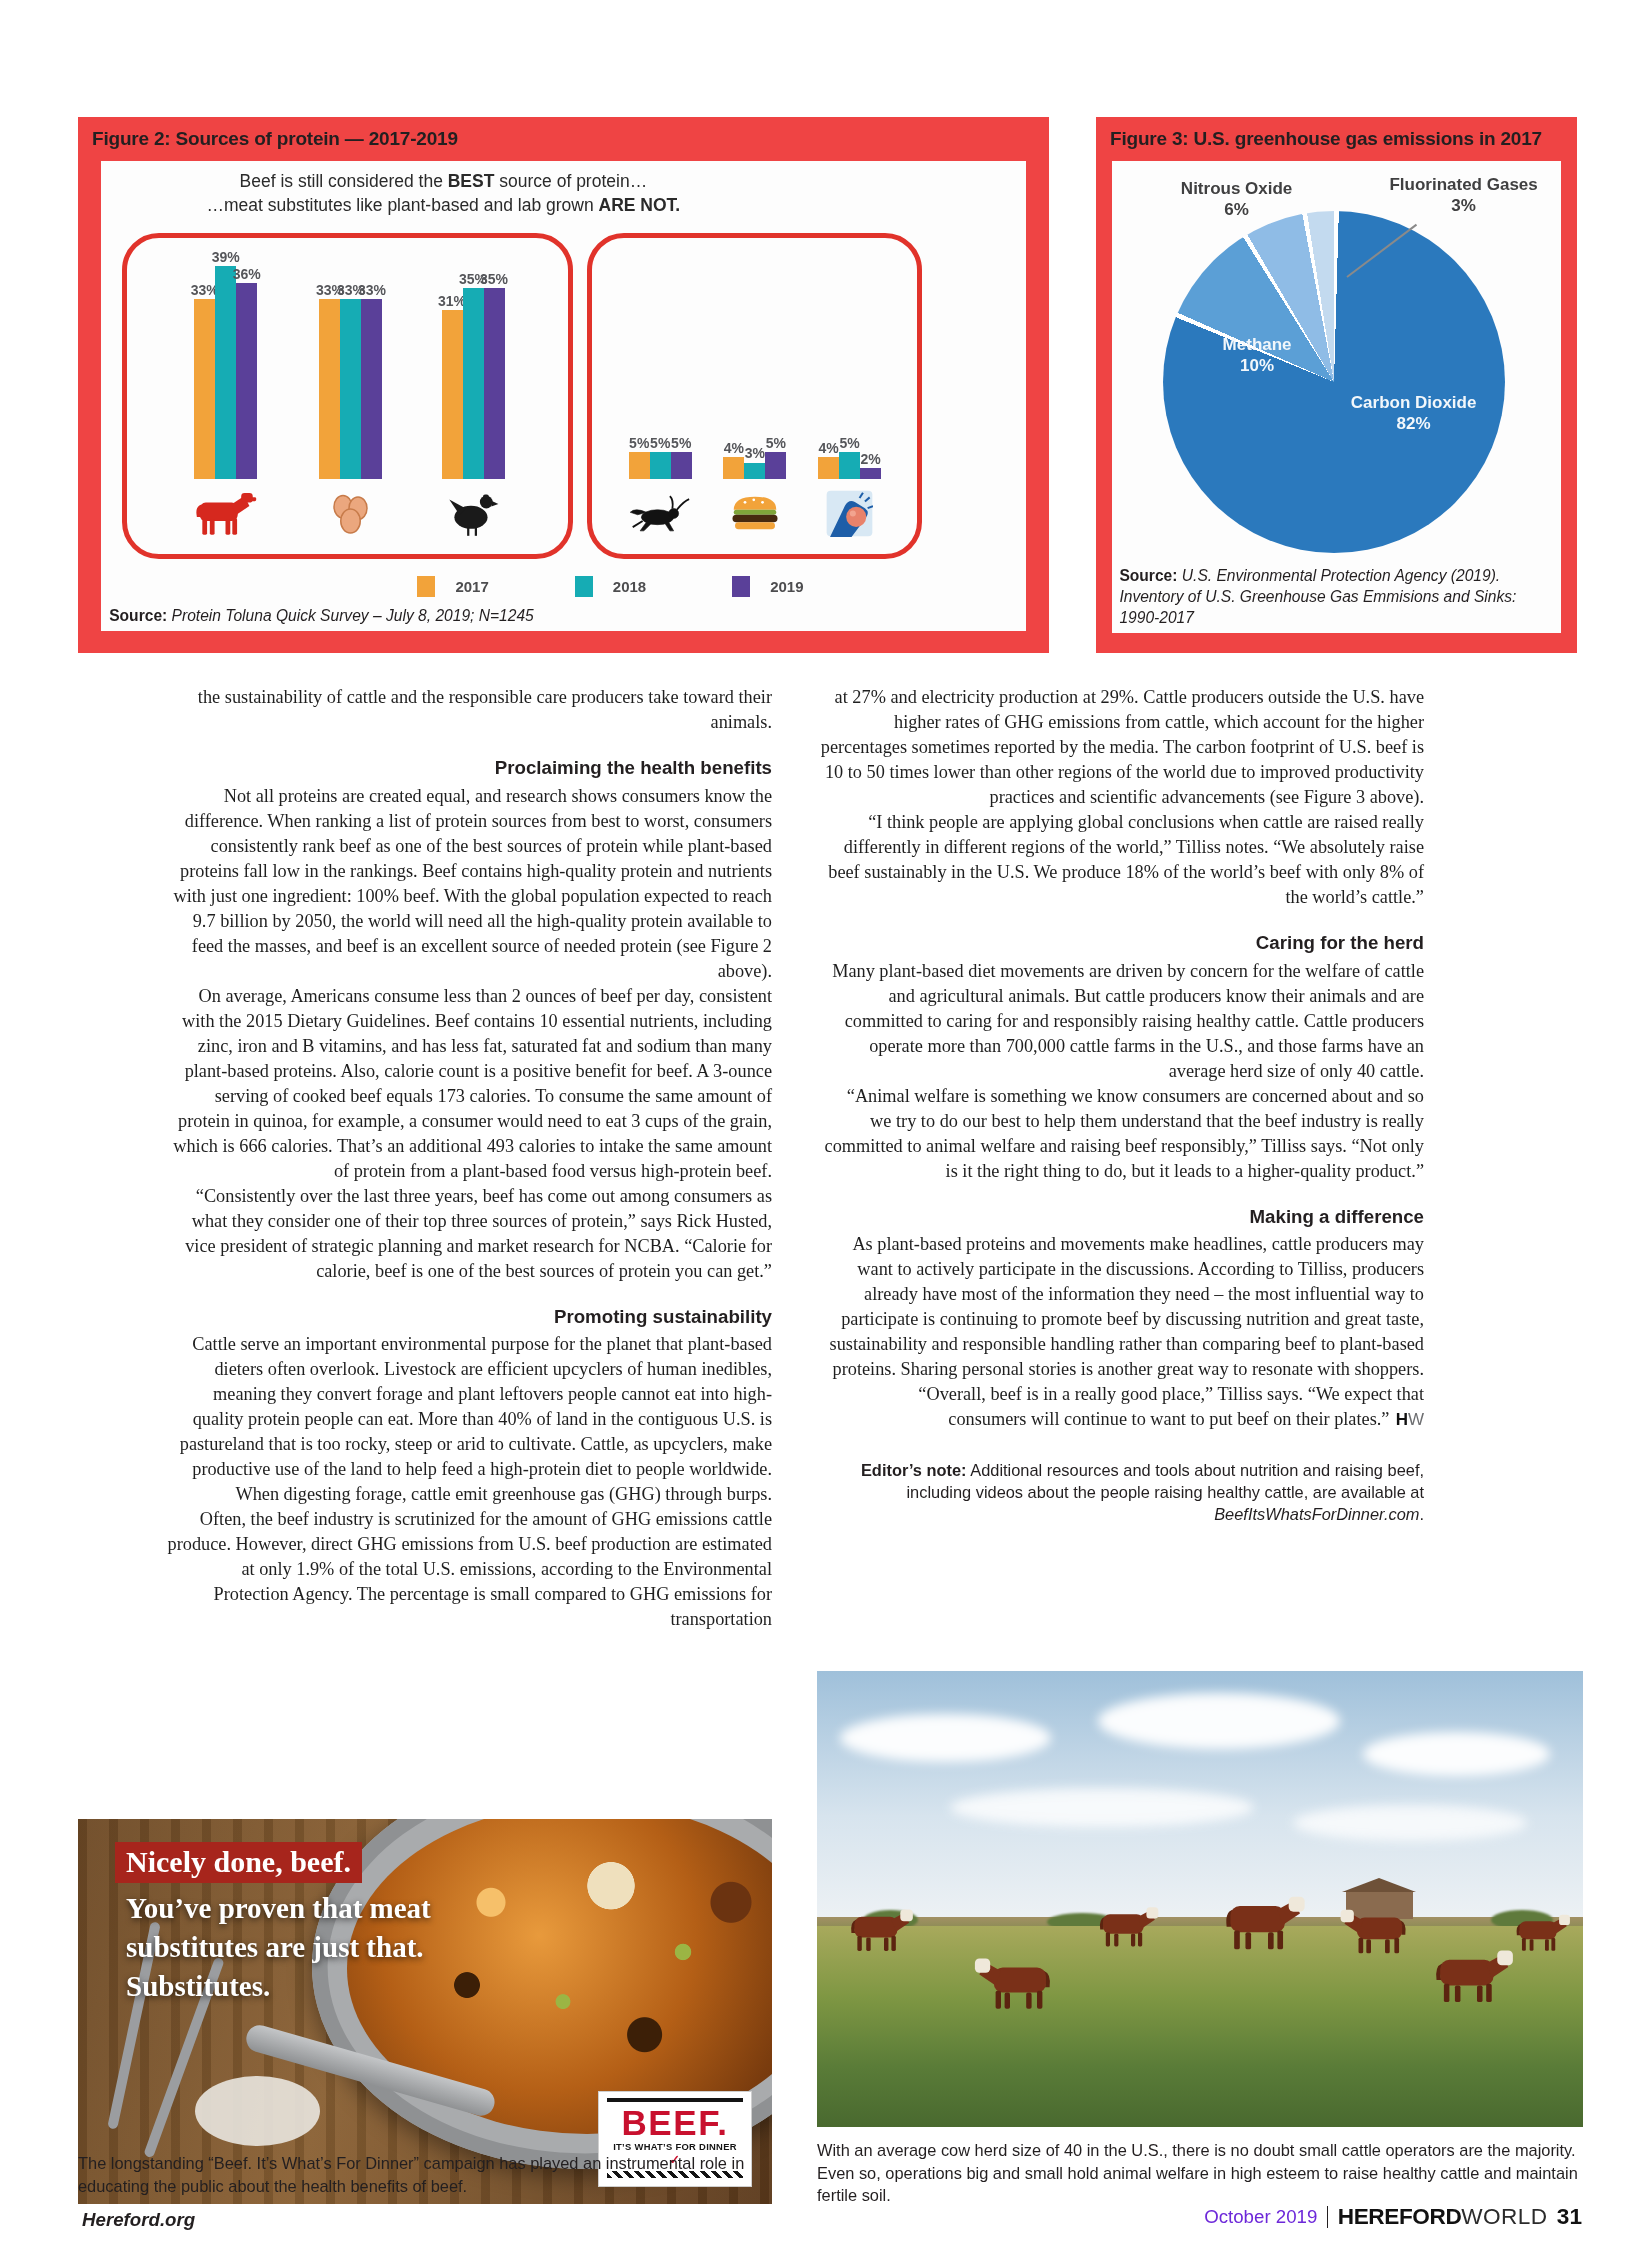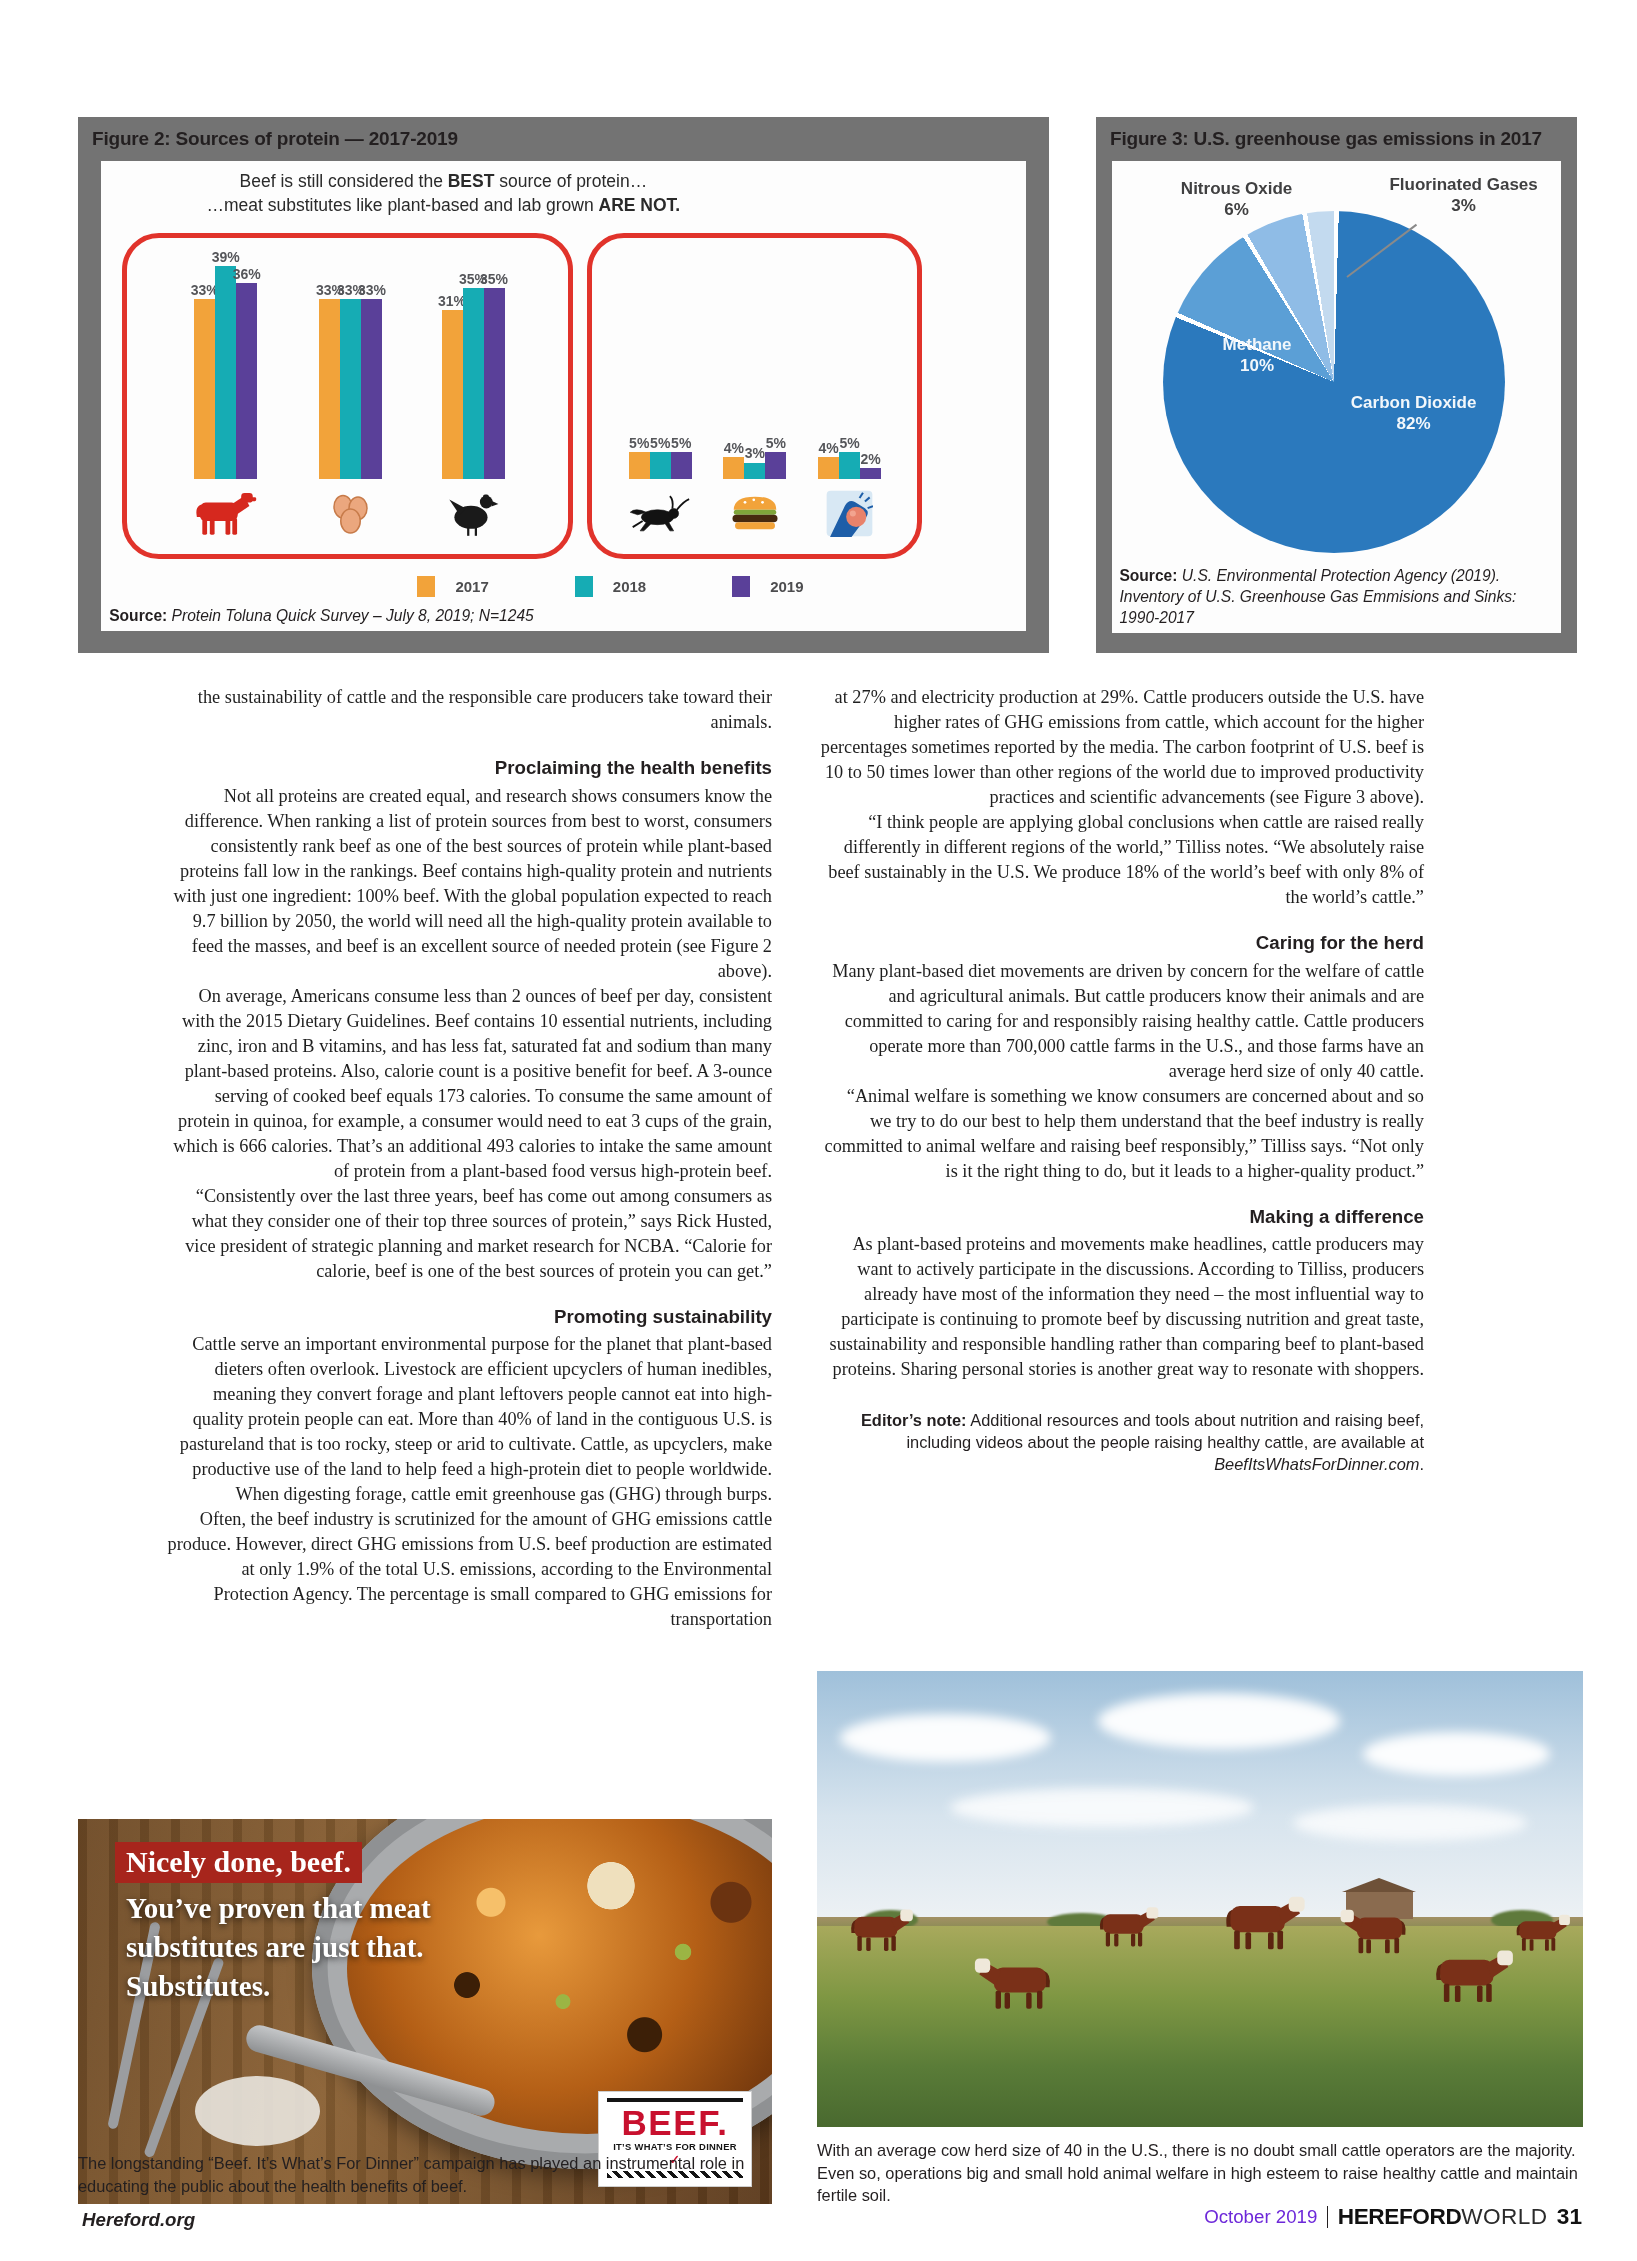--- a/index.html
+++ b/index.html
@@ -1,20 +1,20 @@
 <!DOCTYPE html>
 <html style="font-size:12.5px"><head>
 <meta charset="utf-8">
 <style>
   html,body{margin:0;padding:0;}
   body{width:1637px;height:2261px;position:relative;background:#ffffff;font-family:"Liberation Sans",sans-serif;}
   .page{position:absolute;inset:0;}
 
   
-  .figbox{position:absolute;background:#737373;}
+  .figbox{position:absolute;background:#ef4444;}
   #fig2box{left:78px;top:117px;width:971px;height:536px;}
   #fig3box{left:1096px;top:117px;width:481px;height:536px;}
   .figtitle{font:700 19px "Liberation Sans",sans-serif;color:#231f20;padding:11px 11px 0 14px;letter-spacing:-0.2px;}
   .figwhite{position:absolute;background:#fdfdfd;}
   #fig2white{left:23.4px;right:23.4px;top:44px;bottom:22px;}
   #fig3white{left:15.6px;right:15.6px;top:44px;bottom:20px;}
 
   .subtitle{position:absolute;top:9.4px;left:0;width:74%;text-align:center;font:400 17.5px "Liberation Sans",sans-serif;color:#2a2a2a;line-height:23.4px;}
   .subtitle b{font-weight:700;}
 
@@ -357,20 +357,21 @@
       <p class="pi">When digesting forage, cattle emit greenhouse gas (GHG) through burps. Often, the beef industry is scrutinized for the amount of GHG emissions cattle produce. However, direct GHG emissions from U.S. beef production are estimated at only 1.9% of the total U.S. emissions, according to the Environmental Protection Agency. The percentage is small compared to GHG emissions for transportation</p>
     </div>
   <div class="col" id="colR">
       <p class="">at 27% and electricity production at 29%. Cattle producers outside the U.S. have higher rates of GHG emissions from cattle, which account for the higher percentages sometimes reported by the media. The carbon footprint of U.S. beef is 10 to 50 times lower than other regions of the world due to improved productivity practices and scientific advancements (see Figure 3 above).</p>
       <p class="pi">“I think people are applying global conclusions when cattle are raised really differently in different regions of the world,” Tilliss notes. “We absolutely raise beef sustainably in the U.S. We produce 18% of the world’s beef with only 8% of the world’s cattle.”</p>
       <div class="bhead">Caring for the herd</div>
       <p class="">Many plant-based diet movements are driven by concern for the welfare of cattle and agricultural animals. But cattle producers know their animals and are committed to caring for and responsibly raising healthy cattle. Cattle producers operate more than 700,000 cattle farms in the U.S., and those farms have an average herd size of only 40 cattle.</p>
       <p class="pi">“Animal welfare is something we know consumers are concerned about and so we try to do our best to help them understand that the beef industry is really committed to animal welfare and raising beef responsibly,” Tilliss says. “Not only is it the right thing to do, but it leads to a higher-quality product.”</p>
       <div class="bhead">Making a difference</div>
       <p class="">As plant-based proteins and movements make headlines, cattle producers may want to actively participate in the discussions. According to Tilliss, producers already have most of the information they need – the most influential way to participate is continuing to promote beef by discussing nutrition and great taste, sustainability and responsible handling rather than comparing beef to plant-based proteins. Sharing personal stories is another great way to resonate with shoppers.</p>
+      <p class="pi">“Overall, beef is in a really good place,” Tilliss says. “We expect that consumers will continue to want to put beef on their plates.”<span class="endmark-h">H</span><span class="endmark-w">W</span></p>
       <p class="ednote"><b>Editor’s note:</b> Additional resources and tools about nutrition and raising beef, including videos about the people raising healthy cattle, are available at <span class="edlink">BeefItsWhatsForDinner.com</span>.</p>
     </div>
 
   <div class="ad">
     <div class="pot"></div>
     <div class="pot-food"></div>
     <div class="ladle"></div>
     <div class="cloth"></div>
     <div class="fork f1"></div>
     <div class="fork f2"></div>

